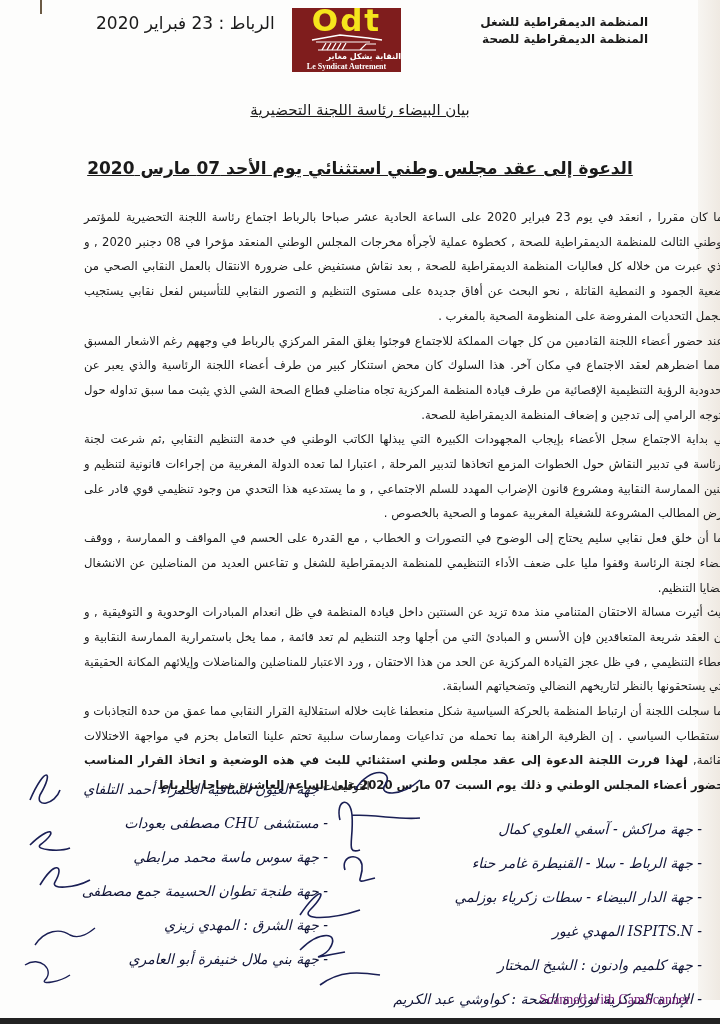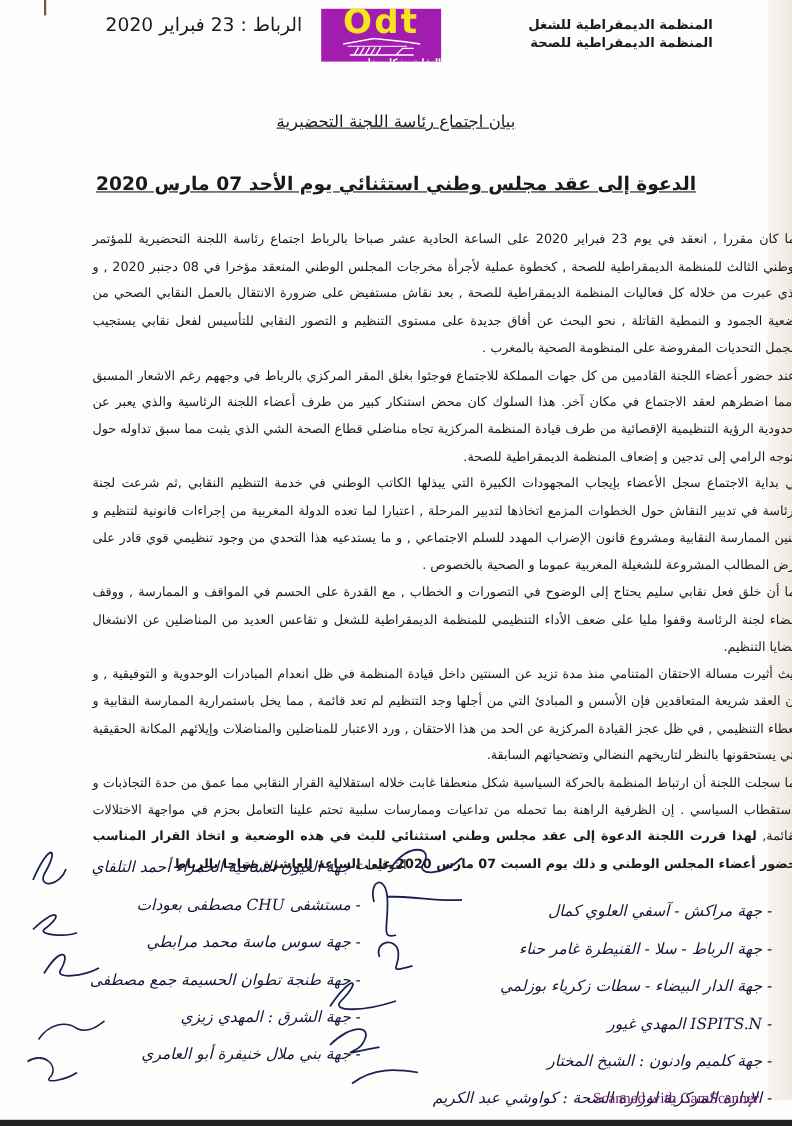--- a/index.html
+++ b/index.html
@@ -28,22 +28,22 @@
   .org-block {
     position: absolute; right: 72px; top: 14px; width: 200px;
     direction: rtl; text-align: right;
     font-family: "DejaVu Sans", sans-serif; font-weight: bold; font-size: 12px; line-height: 17px;
   }
   .date-line {
     position: absolute; left: 96px; top: 13px; direction: rtl;
     font-weight: normal; font-size: 17px;
   }
   .logo {
-    position: absolute; left: 292px; top: 8px; width: 109px; height: 48px;
-    background: #a21caf; overflow: hidden;
+    position: absolute; left: 292px; top: 8px; width: 109px; height: 64px;
+    background: #7f1d1d; overflow: hidden;
   }
   .logo-odt {
     position: absolute; left: 0; top: -6px; width: 109px; text-align: center;
     font-family: "DejaVu Sans", sans-serif; font-weight: bold; font-size: 31px;
     color: #f5e51c; letter-spacing: 2px;
   }
   .logo-house { position: absolute; left: 18px; top: 26px; }
   .logo-ar {
     position: absolute; left: 0; top: 44px; width: 109px; text-align: right; direction: rtl;
     font-size: 8px; color: #fff; font-weight: bold;
@@ -112,21 +112,21 @@
       <path d="M6 8 L60 8" stroke="#fff" stroke-width="1" fill="none"></path>
       <path d="M12 16 L16 9 M17 16 L21 9 M22 16 L26 9 M27 16 L31 9 M32 16 L36 9" stroke="#fff" stroke-width="1.3"></path>
       <path d="M8 16 L66 16 M50 16 L56 10 L66 10" stroke="#fff" stroke-width="1.2" fill="none"></path>
     </svg>
     <div class="logo-ar">النقابة بشكل مغاير</div>
     <div class="logo-fr">Le Syndicat Autrement</div>
   </div>
 
   <div class="date-line">الرباط : 23 فبراير 2020</div>
 
-  <div class="title-1">بيان اجتماع رئاسة اللجنة التحضيرية</div>
+  <div class="title-1">بيان البيضاء رئاسة اللجنة التحضيرية</div>
   <div class="title-2">الدعوة إلى عقد مجلس وطني استثنائي يوم الأحد 07 مارس 2020</div>
 
   <div class="body-text">
     <p>كما كان مقررا , انعقد في يوم 23 فبراير 2020 على الساعة الحادية عشر صباحا بالرباط اجتماع رئاسة اللجنة التحضيرية للمؤتمر الوطني الثالث للمنظمة الديمقراطية للصحة , كخطوة عملية لأجرأة مخرجات المجلس الوطني المنعقد مؤخرا في 08 دجنبر 2020 , و الذي عبرت من خلاله كل فعاليات المنظمة الديمقراطية للصحة , بعد نقاش مستفيض على ضرورة الانتقال بالعمل النقابي الصحي من وضعية الجمود و النمطية القاتلة , نحو البحث عن أفاق جديدة على مستوى التنظيم و التصور النقابي للتأسيس لفعل نقابي يستجيب لمجمل التحديات المفروضة على المنظومة الصحية بالمغرب .</p>
     <p>وعند حضور أعضاء اللجنة القادمين من كل جهات المملكة للاجتماع فوجئوا بغلق المقر المركزي بالرباط في وجههم رغم الاشعار المسبق , مما اضطرهم لعقد الاجتماع في مكان آخر. هذا السلوك كان محض استنكار كبير من طرف أعضاء اللجنة الرئاسية والذي يعبر عن محدودية الرؤية التنظيمية الإقصائية من طرف قيادة المنظمة المركزية تجاه مناضلي قطاع الصحة الشي الذي يثبت مما سبق تداوله حول التوجه الرامي إلى تدجين و إضعاف المنظمة الديمقراطية للصحة.</p>
     <p>في بداية الاجتماع سجل الأعضاء بإيجاب المجهودات الكبيرة التي يبذلها الكاتب الوطني في خدمة التنظيم النقابي ,ثم شرعت لجنة الرئاسة في تدبير النقاش حول الخطوات المزمع اتخاذها لتدبير المرحلة , اعتبارا لما تعده الدولة المغربية من إجراءات قانونية لتنظيم و تقنين الممارسة النقابية ومشروع قانون الإضراب المهدد للسلم الاجتماعي , و ما يستدعيه هذا التحدي من وجود تنظيمي قوي قادر على فرض المطالب المشروعة للشغيلة المغربية عموما و الصحية بالخصوص .</p>
     <p>كما أن خلق فعل نقابي سليم يحتاج إلى الوضوح في التصورات و الخطاب , مع القدرة على الحسم في المواقف و الممارسة , ووقف أعضاء لجنة الرئاسة وقفوا مليا على ضعف الأداء التنظيمي للمنظمة الديمقراطية للشغل و تقاعس العديد من المناضلين عن الانشغال بقضايا التنظيم.</p>
     <p>حيث أثيرت مسالة الاحتقان المتنامي منذ مدة تزيد عن السنتين داخل قيادة المنظمة في ظل انعدام المبادرات الوحدوية و التوفيقية , و لأن العقد شريعة المتعاقدين فإن الأسس و المبادئ التي من أجلها وجد التنظيم لم تعد قائمة , مما يخل باستمرارية الممارسة النقابية و العطاء التنظيمي , في ظل عجز القيادة المركزية عن الحد من هذا الاحتقان , ورد الاعتبار للمناضلين والمناضلات وإيلائهم المكانة الحقيقية التي يستحقونها بالنظر لتاريخهم النضالي وتضحياتهم السابقة.</p>
     <p><span>كما سجلت اللجنة أن ارتباط المنظمة بالحركة السياسية شكل منعطفا غابت خلاله استقلالية القرار النقابي مما عمق من حدة التجاذبات و الاستقطاب السياسي . إن الظرفية الراهنة بما تحمله من تداعيات وممارسات سلبية تحتم علينا التعامل بحزم في مواجهة الاختلالات القائمة,</span> <span class="bold">لهذا قررت اللجنة الدعوة إلى عقد مجلس وطني استثنائي للبث في هذه الوضعية و اتخاذ القرار المناسب بحضور أعضاء المجلس الوطني و ذلك يوم السبت 07 مارس 2020 على الساعة العاشرة صباحا بالرباط</span></p>
   </div>

